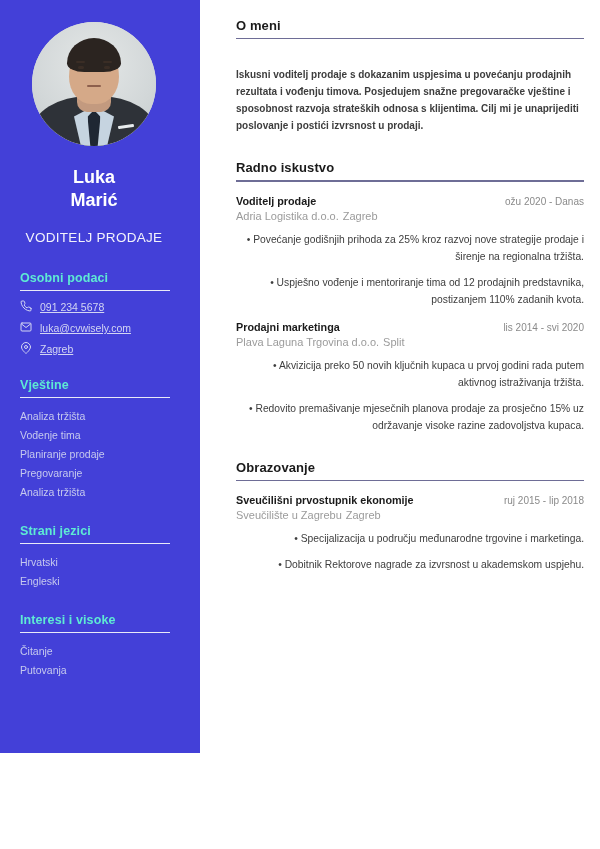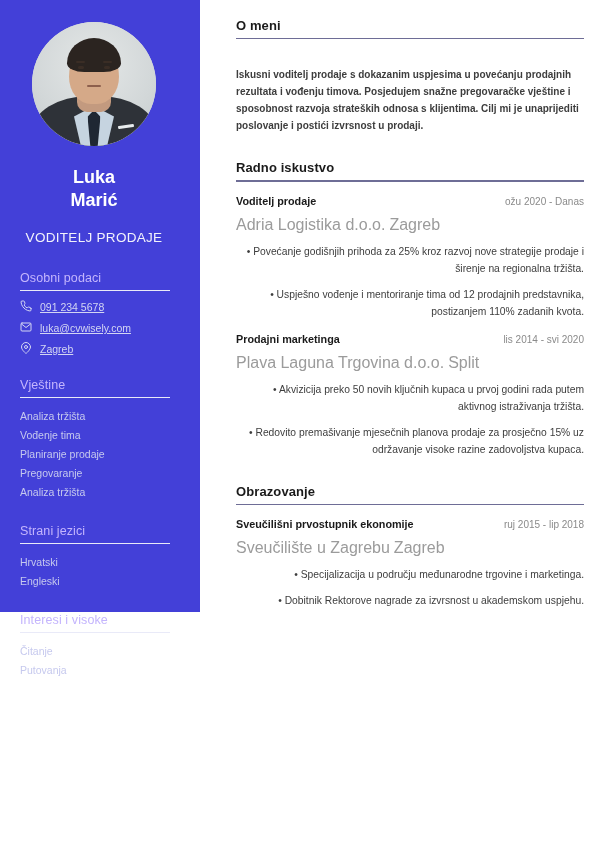--- a/index.html
+++ b/index.html
@@ -22,21 +22,21 @@
     width: 600px;
     height: 849px;
     background: #ffffff;
     display: flex;
   }
 
   
   .sidebar {
     width: 200px;
     min-width: 200px;
-    height: 612px;
+    height: 753px;
     background: #4340d8;
     padding: 0 12px 0 0;
     position: relative;
   }
 
   .photo-wrap {
     display: flex;
     justify-content: center;
     padding-top: 22px;
   }
@@ -179,23 +179,23 @@
     padding: 0 10px;
   }
 
   .sb-section {
     margin-top: 26px;
     padding: 0 18px 0 20px;
   }
   .sb-section.tight { margin-top: 22px; }
 
   .sb-heading {
-    color: #c4b5fd;
+    color: #5eead4;
     font-size: 12.5px;
-    font-weight: normal;
+    font-weight: bold;
     letter-spacing: 0.1px;
   }
   .sb-rule {
     margin-top: 5px;
     height: 1px;
     background: #e9eaf8;
     width: 100%;
   }
 
   .sb-list { margin-top: 9px; }
@@ -270,23 +270,23 @@
     font-size: 10.8px;
     font-weight: bold;
   }
   .entry-date {
     color: #8a8a8a;
     font-size: 10px;
     white-space: nowrap;
     flex: none;
   }
   .entry-org {
-    margin-top: 9px;
+    margin-top: 3px;
     color: #9b9b9b;
-    font-size: 16px;
+    font-size: 11px;
   }
   .entry-org .sep { display: inline-block; width: 4px; }
 
   .bullet {
     margin-top: 9px;
     color: #3d3d3d;
     font-size: 10.3px;
     line-height: 17px;
     text-align: right;
   }

